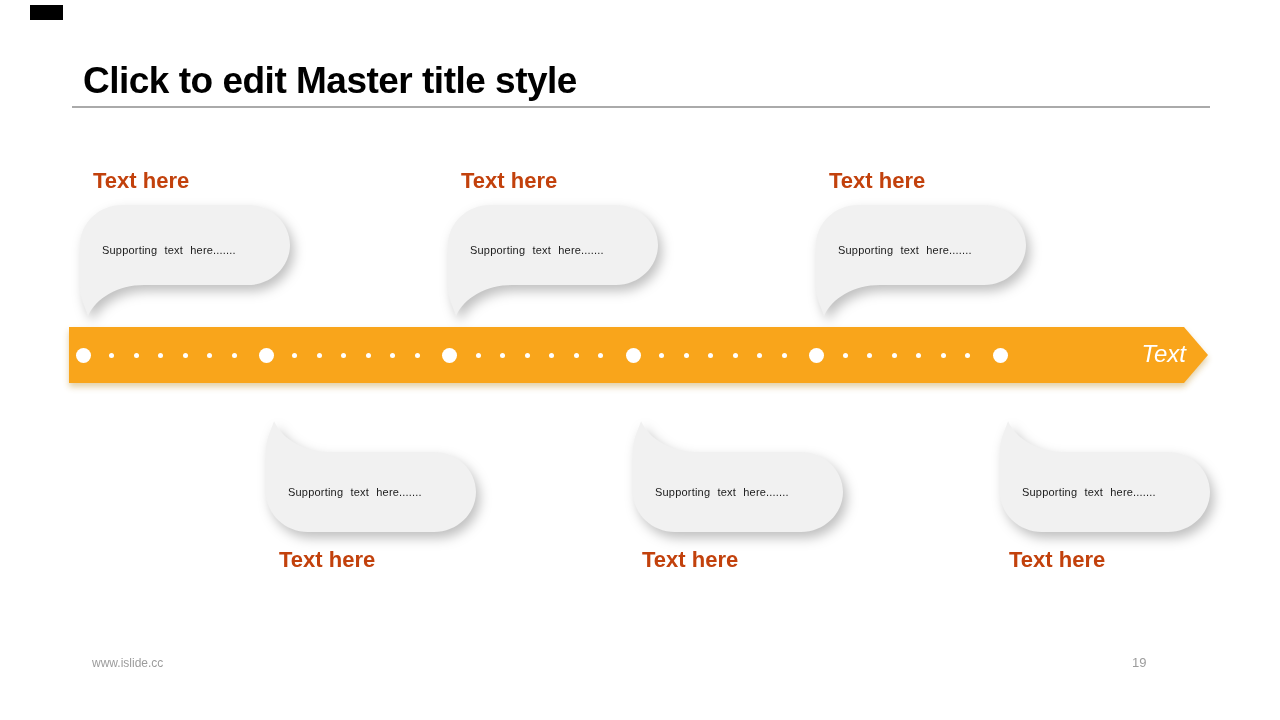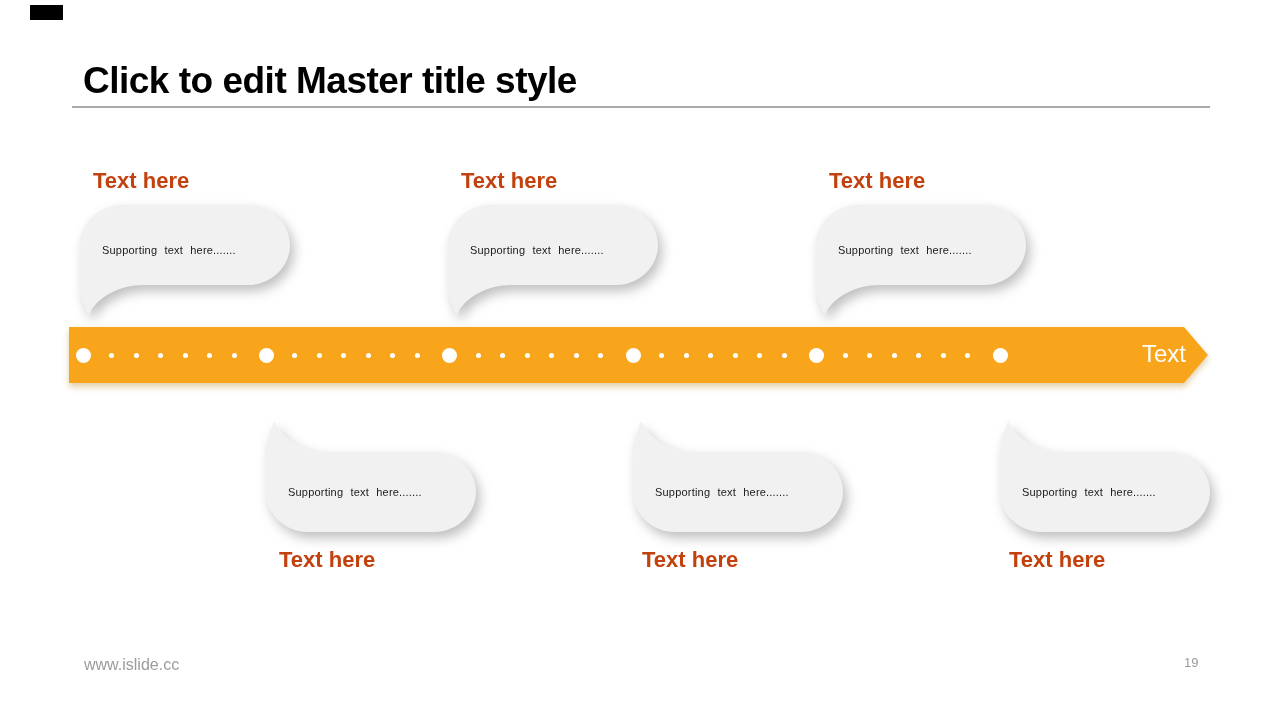--- a/index.html
+++ b/index.html
@@ -31,24 +31,24 @@
   }
   .band{
     position:absolute;left:0;top:0;width:100%;height:100%;
     clip-path:polygon(0 0, 1115px 0, 1139px 28px, 1115px 56px, 0 56px);
   }
   .band .dot{position:absolute;border-radius:50%;background:#ffffff;}
   .band .dot.large{width:15px;height:15px;}
   .band .dot.small{width:5px;height:5px;}
   .band-label{
     position:absolute;right:22px;top:50%;transform:translateY(-54%);
-    font-size:24px;color:#ffffff;white-space:nowrap;
+    font-size:24px;font-style:italic;color:#ffffff;white-space:nowrap;
   }
-  .footer-url{position:absolute;left:84px;top:656px;font-size:16px;color:#9c9c9c;}
-  .page-number{position:absolute;left:1184px;top:655px;font-size:13px;color:#9c9c9c;text-align:right;}
+  .footer-url{position:absolute;left:92px;top:656px;font-size:12px;color:#9c9c9c;}
+  .page-number{position:absolute;left:1132px;top:655px;font-size:13px;color:#9c9c9c;text-align:right;}
 </style>
 </head>
 <body>
 
 <div id="slide">
 
   <div class="corner-mark"></div>
 
   <div class="title">Click to edit Master title style</div>
   <div class="title-rule"></div>

